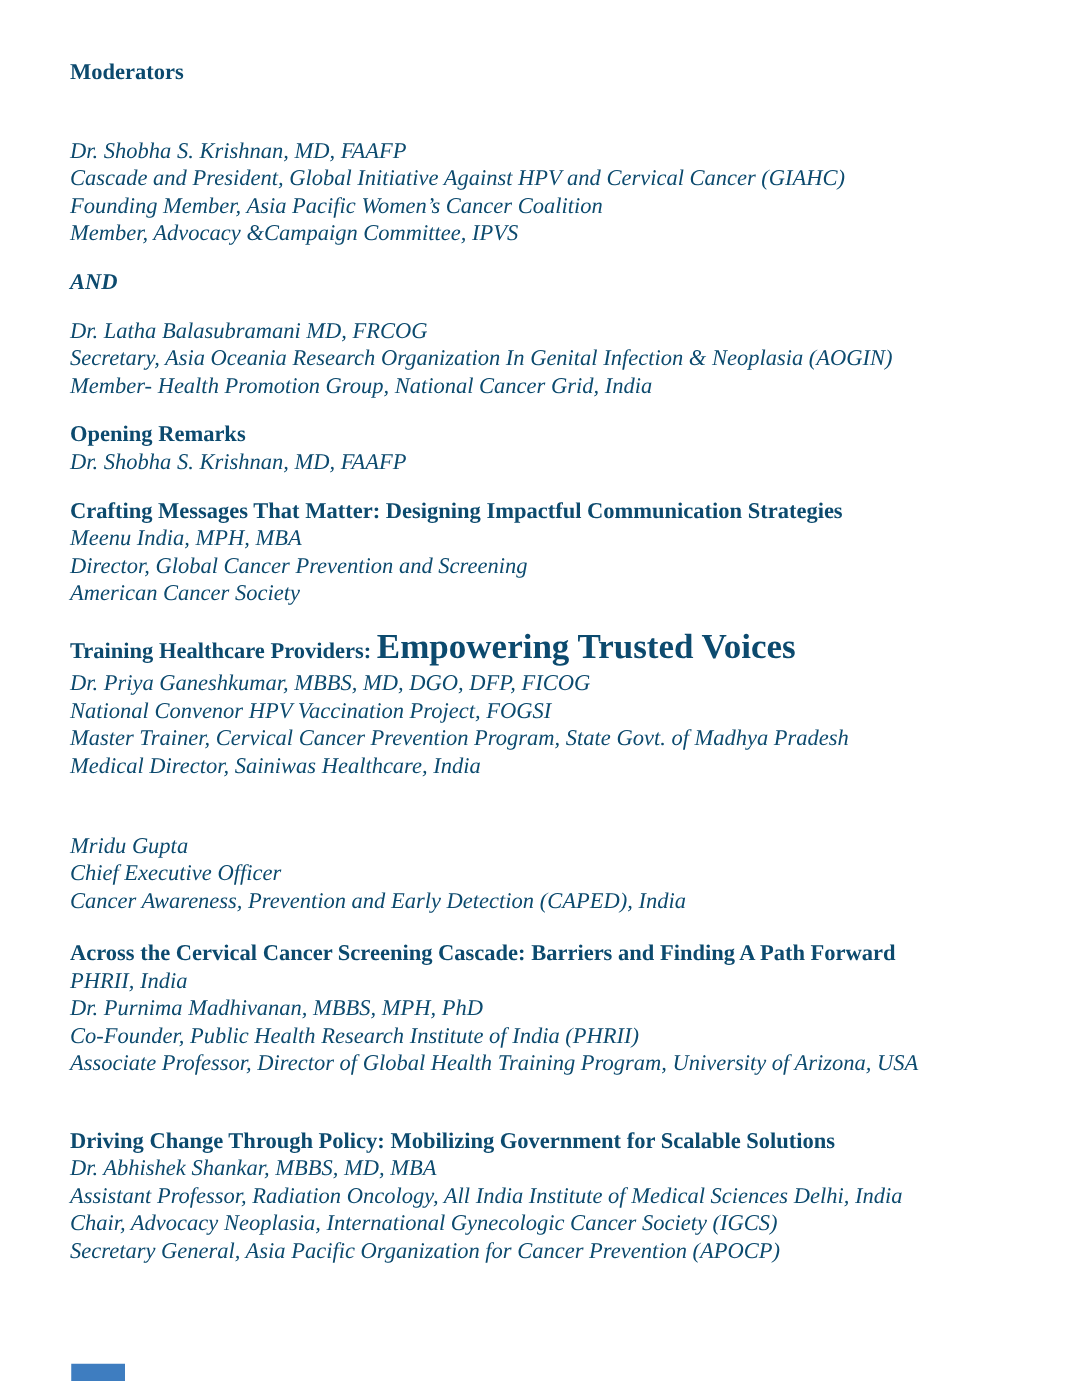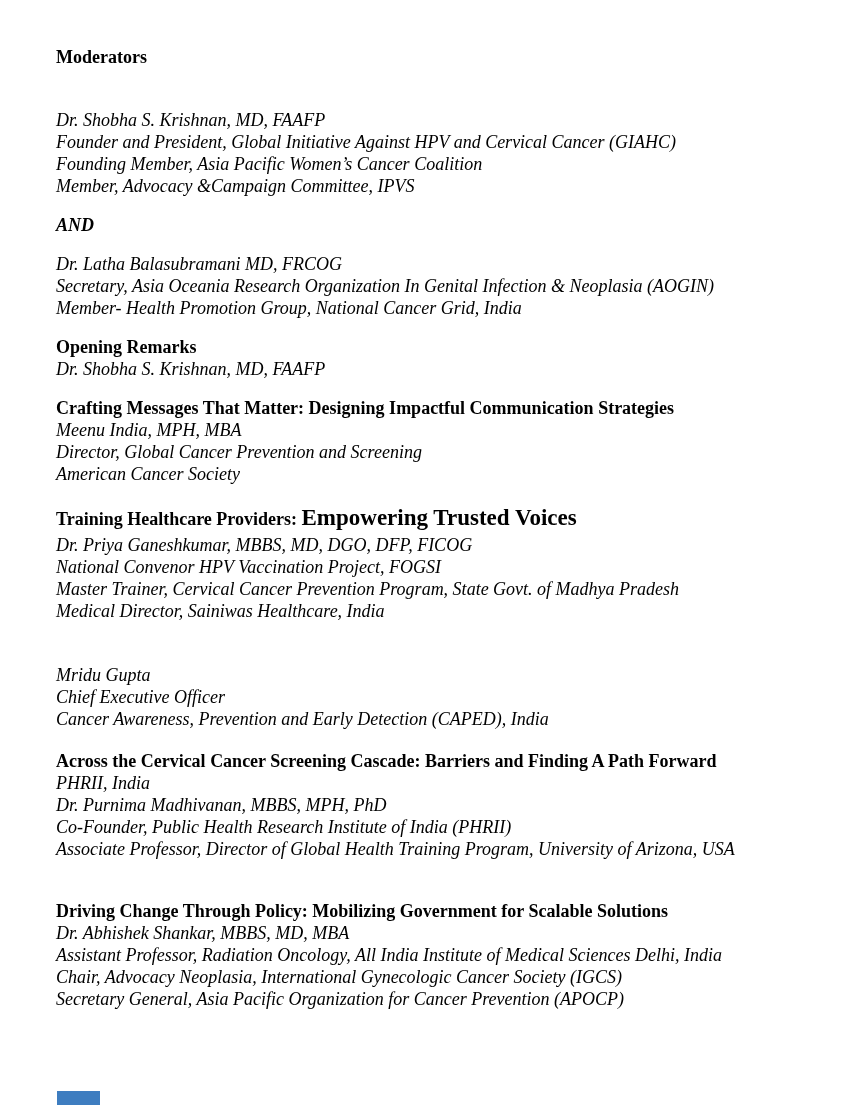--- a/index.html
+++ b/index.html
@@ -6,28 +6,28 @@
   .page {
     position: relative;
     width: 772px;
     height: 1105px;
     background: #ffffff;
     box-sizing: border-box;
     padding: 46px 36px 0 56px;
     font-family: "Liberation Serif", serif;
     font-size: 18px;
     line-height: 22px;
-    color: #000000;
+    color: #0c4a6e;
     overflow: hidden;
   }
   p { margin: 0; white-space: nowrap; }
   .h  { font-weight: bold; }                      
   .i  { font-style: italic; }                     
   .hi { font-weight: bold; font-style: italic; }  
-  .big { font-size: 23px; }
+  .big { font-size: 28px; }
   .training-title { line-height: 29px; }
   .mt    { margin-top: 17px; }  
   .mt2   { margin-top: 42px; }  
   .mt2b  { margin-top: 40px; }
   .mt-lg { margin-top: 41px; }  
   .mt-sm { margin-top: 18px; }
   .mt-ac { margin-top: 20px; }
   .partial-image {
     position: absolute;
     left: 57px;
@@ -38,21 +38,21 @@
 </style>
 </head>
 <body>
 
 <div class="page">
 
   <p class="h">Moderators</p>
 
   <div class="mt-lg">
     <p class="i">Dr. Shobha S. Krishnan, MD, FAAFP</p>
-    <p class="i">Founder and President, Global Initiative Against HPV and Cervical Cancer (GIAHC)</p>
+    <p class="i">Cascade and President, Global Initiative Against HPV and Cervical Cancer (GIAHC)</p>
     <p class="i">Founding Member, Asia Pacific Women’s Cancer Coalition</p>
     <p class="i">Member, Advocacy &amp;Campaign Committee, IPVS</p>
   </div>
 
   <p class="hi mt">AND</p>
 
   <div class="mt">
     <p class="i">Dr. Latha Balasubramani MD, FRCOG</p>
     <p class="i">Secretary, Asia Oceania Research Organization In Genital Infection &amp; Neoplasia (AOGIN)</p>
     <p class="i">Member- Health Promotion Group, National Cancer Grid, India</p>

